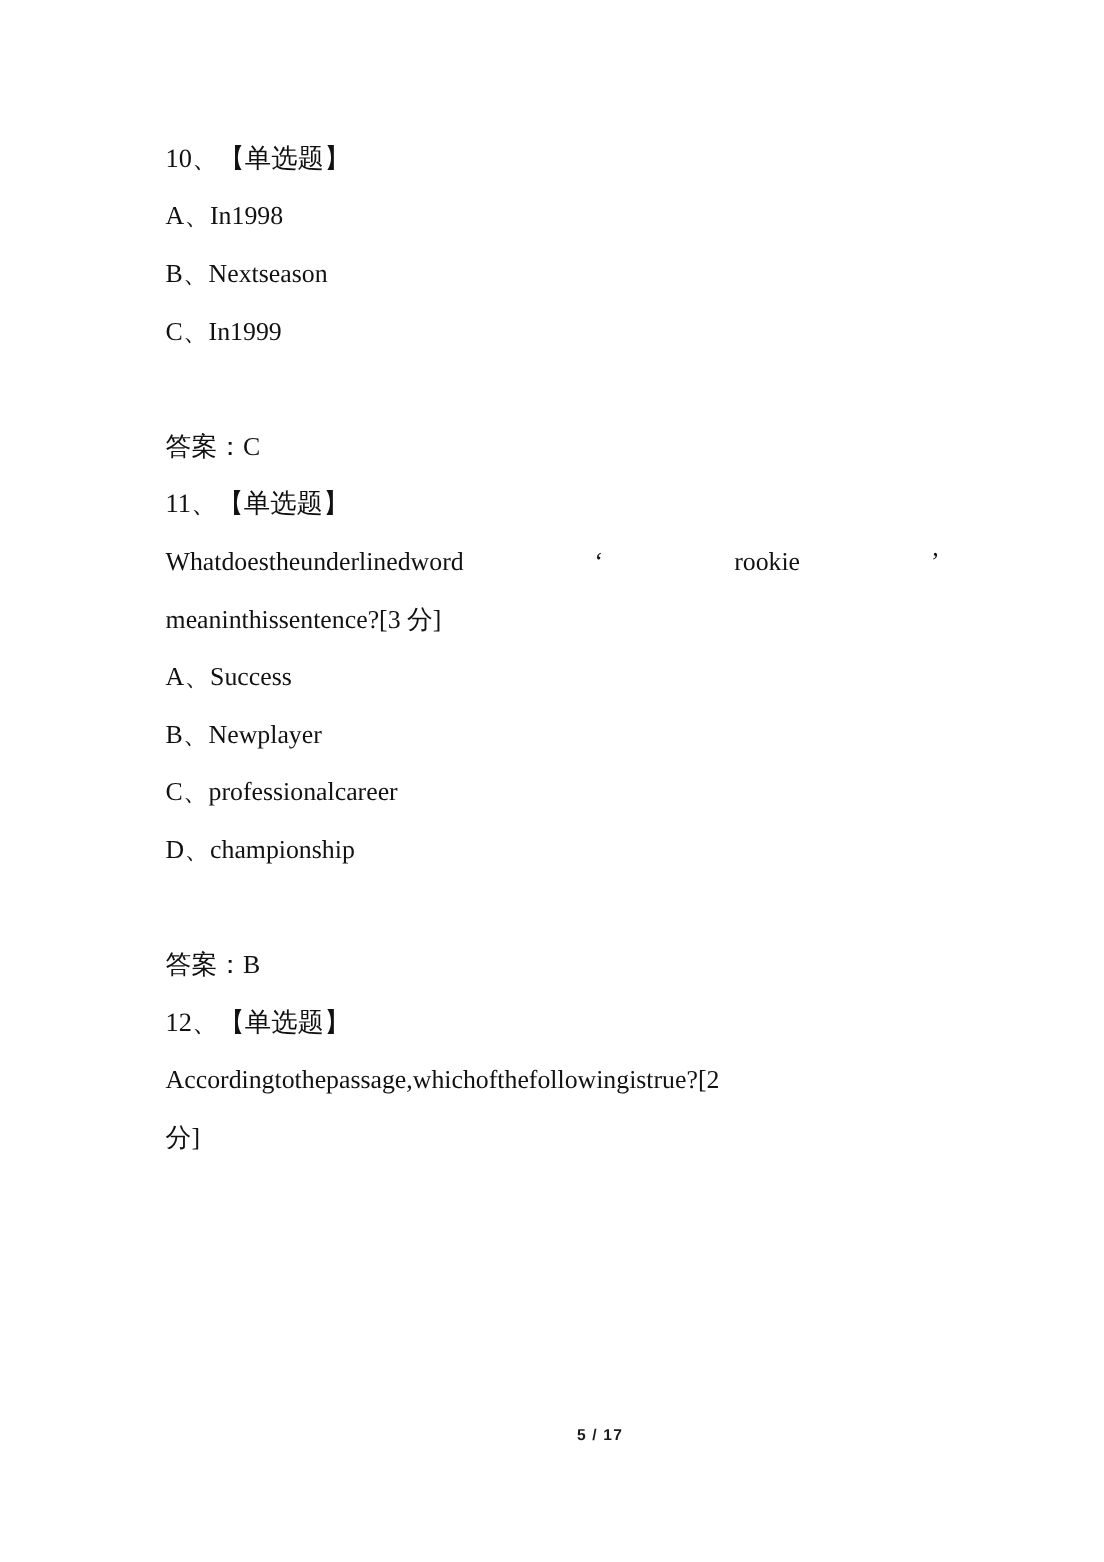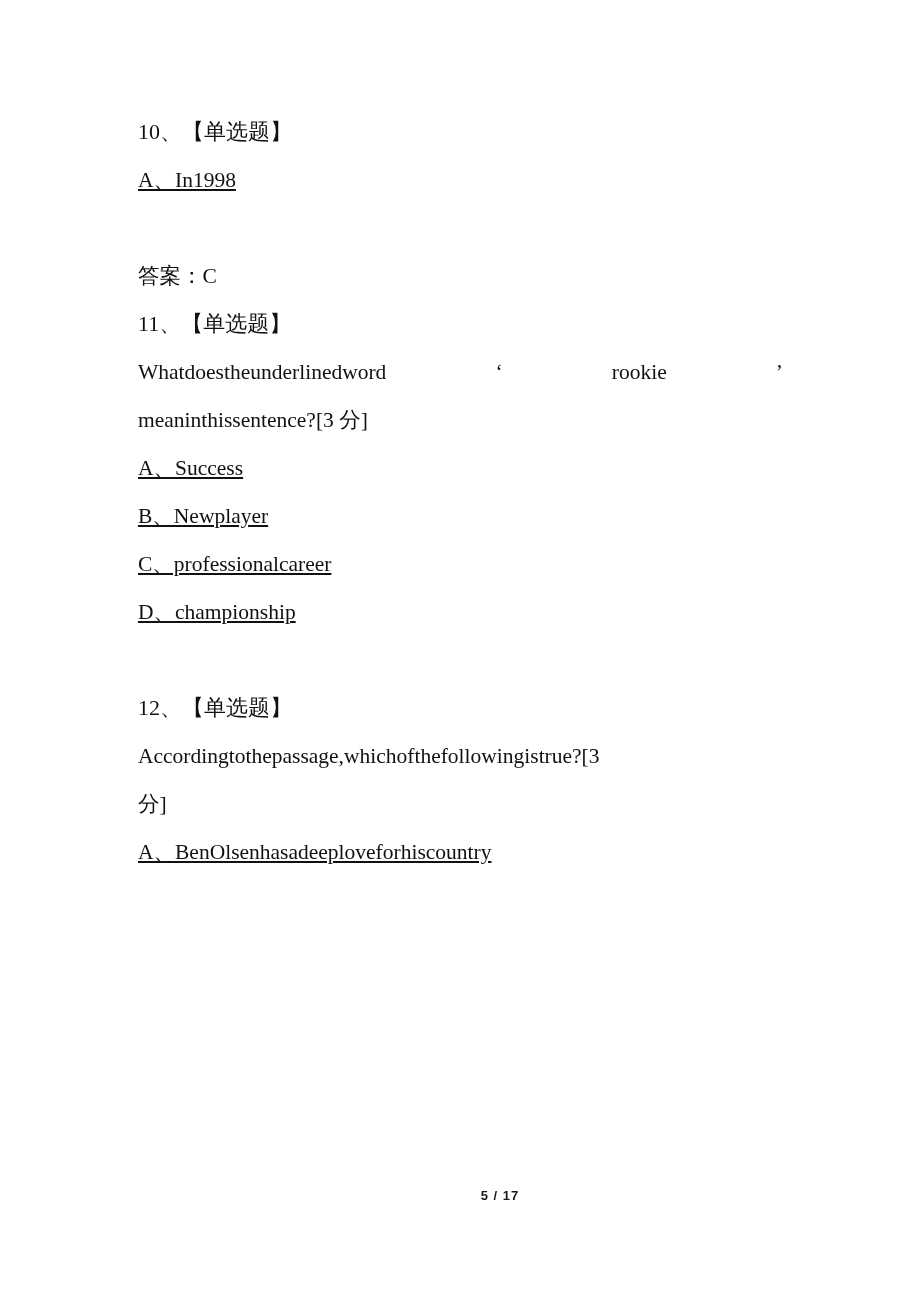--- a/index.html
+++ b/index.html
@@ -55,21 +55,20 @@
   .q-stem.plain {
     white-space: pre;
   }
 
   
   .option {
     font-size: 21.5px;
     line-height: 48px;
     white-space: pre;
     color: #111111;
-    text-decoration: underline;
   }
 
   
   .answer {
     font-size: 21.5px;
     line-height: 48px;
     white-space: pre;
     color: #111111;
   }
 
@@ -95,39 +94,41 @@
 </head>
 <body>
 
 <div class="page">
 
   <div class="content">
 
     <div>
       <div class="q-header">10、【单选题】</div>
       <div class="option">A、In1998</div>
+      <div class="option">B、Nextseason</div>
+      <div class="option">C、In1999</div>
       <div class="gap"></div>
       <div class="answer">答案：C</div>
     </div>
 
     <div>
       <div class="q-header">11、【单选题】</div>
       <div class="q-stem justified">Whatdoestheunderlinedword ‘ rookie ’</div>
       <div class="q-stem plain">meaninthissentence?[3 分]</div>
       <div class="option">A、Success</div>
       <div class="option">B、Newplayer</div>
       <div class="option">C、professionalcareer</div>
       <div class="option">D、championship</div>
       <div class="gap"></div>
+      <div class="answer">答案：B</div>
     </div>
 
     <div>
       <div class="q-header">12、【单选题】</div>
-      <div class="q-stem plain">Accordingtothepassage,whichofthefollowingistrue?[3</div>
+      <div class="q-stem plain">Accordingtothepassage,whichofthefollowingistrue?[2</div>
       <div class="q-stem plain">分]</div>
-      <div class="option">A、BenOlsenhasadeeploveforhiscountry</div>
     </div>
 
   </div>
 
   <div class="footer">5 / 17</div>
 
 </div>
 
 </body></html>

